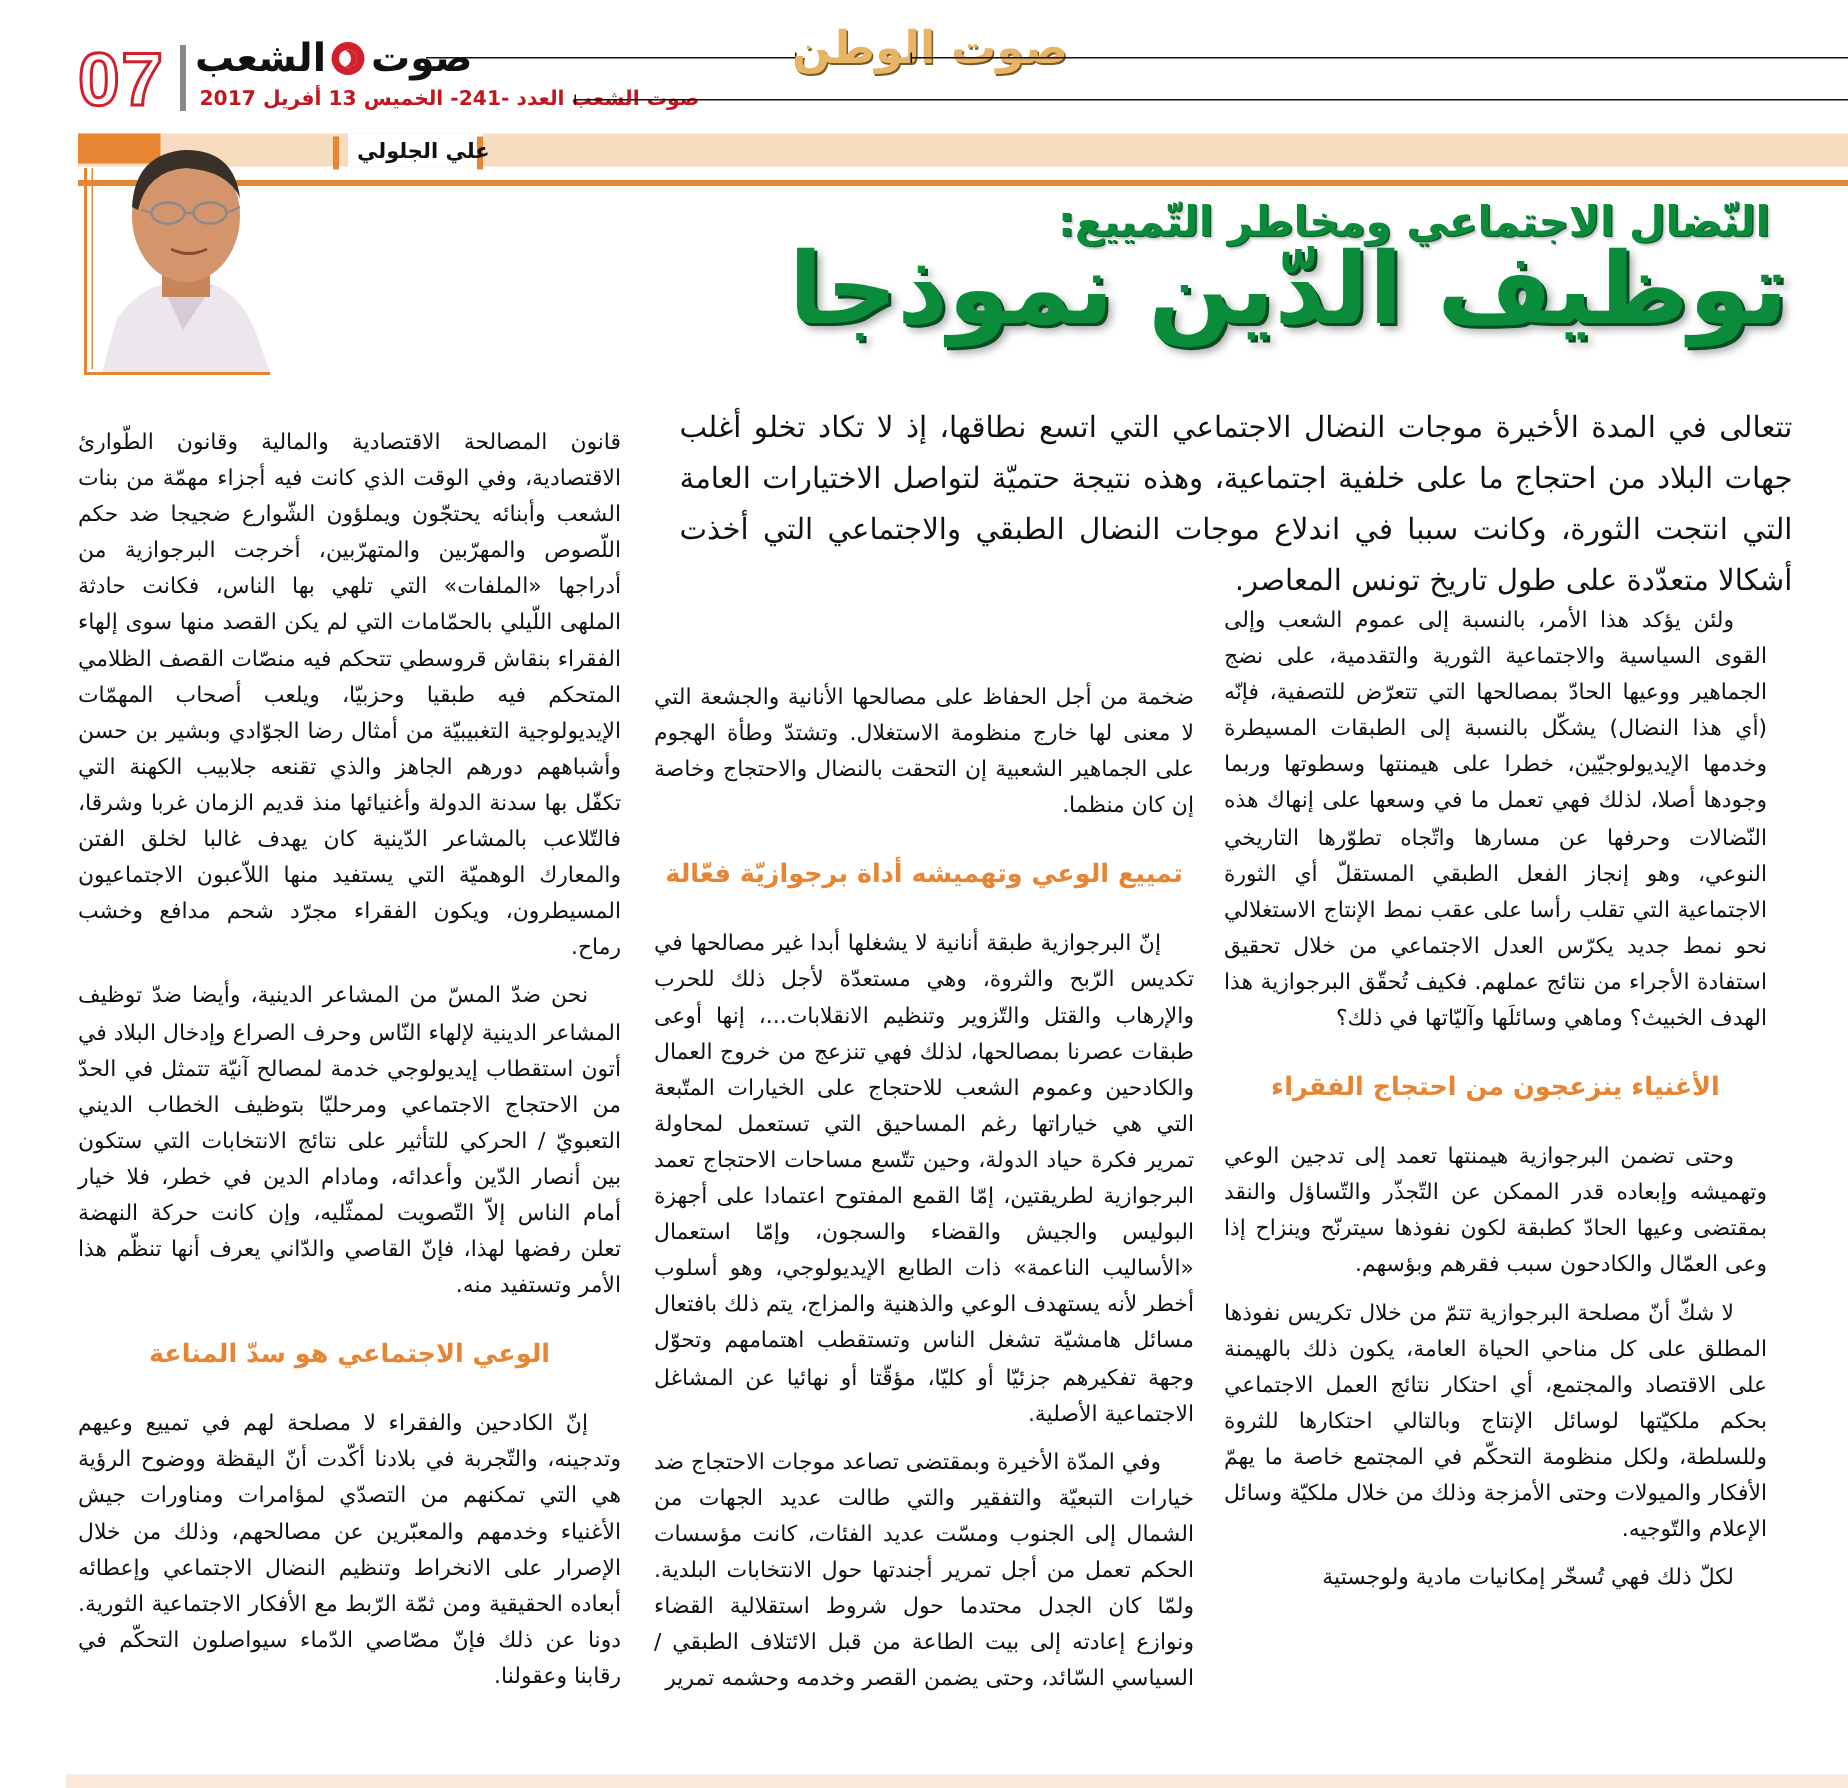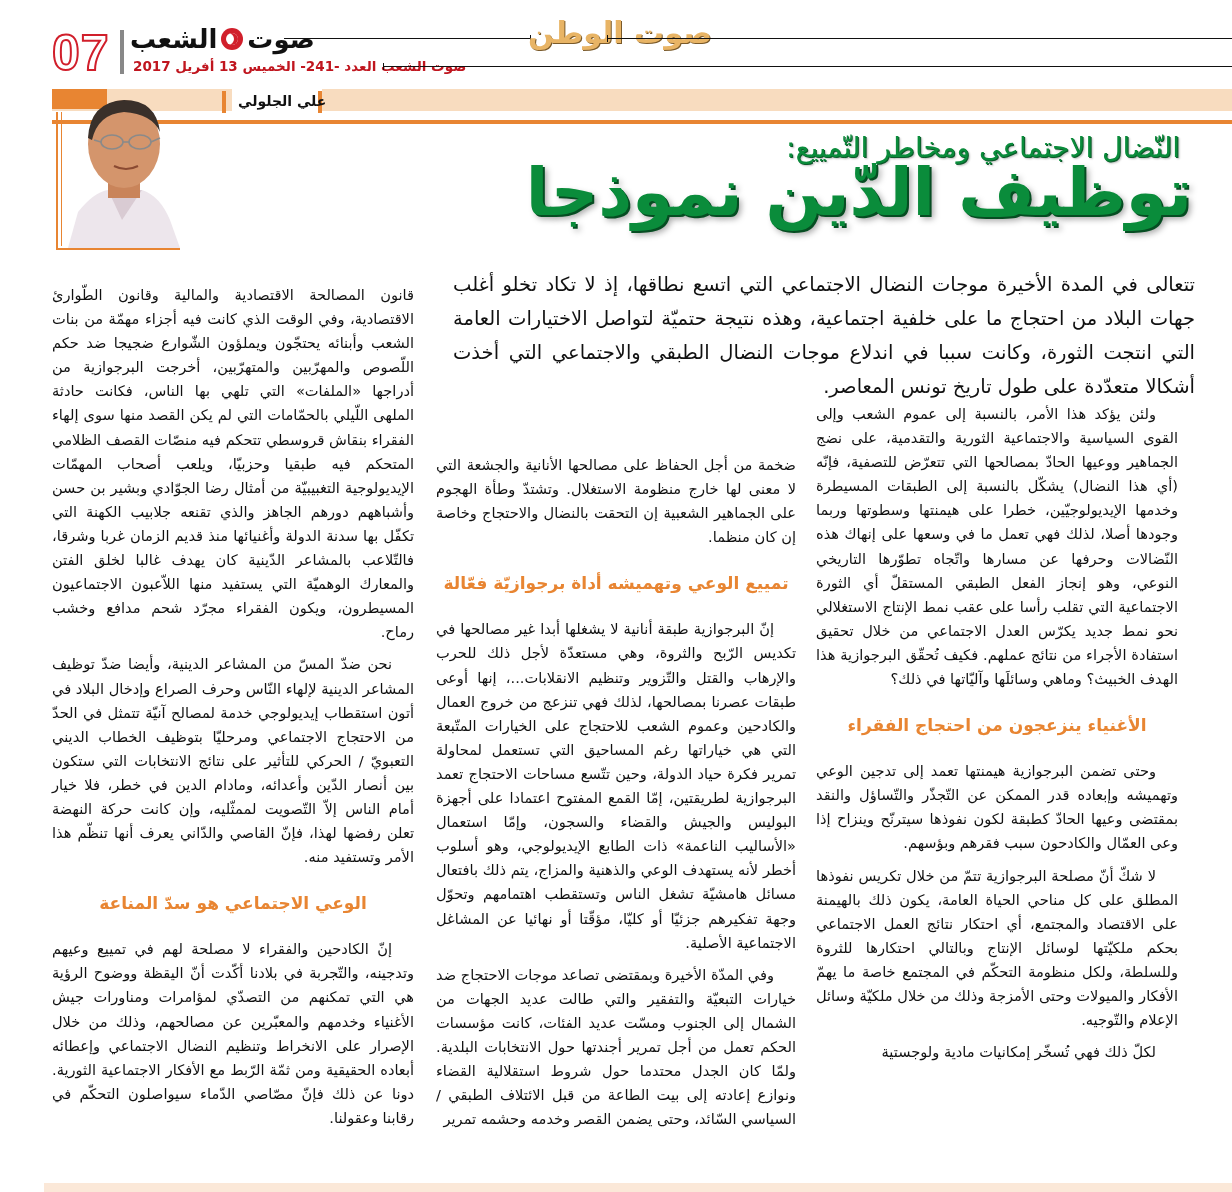--- a/index.html
+++ b/index.html
@@ -54,21 +54,21 @@
     border-left: 2px solid #e88532; border-bottom: 2px solid #e88532;
   }
   .photo-frame::before {
     content: ""; position: absolute; left: 3px; top: 0; width: 1px; height: 134px; background: #e88532;
   }
   .author-photo { position: absolute; left: 64px; top: 92px; width: 116px; height: 156px; }
 
   
   .kicker {
     position: absolute; right: 52px; top: 134px; direction: rtl;
-    font-weight: normal; font-size: 28px; color: #0a8c3b; line-height: 1;
+    font-weight: bold; font-size: 28px; color: #0a8c3b; line-height: 1;
     text-shadow: 1px 1px 0 #0c5a2a, 2px 2px 2px rgba(0,0,0,0.25);
   }
   .headline {
     position: absolute; right: 40px; top: 160px; direction: rtl;
     font-weight: bold; font-size: 66px; color: #0a8c3b; line-height: 1;
     text-shadow: 2px 2px 0 #064d22, 4px 4px 6px rgba(0,0,0,0.35); letter-spacing: -1px;
   }
   .lead {
     position: absolute; left: 453px; top: 268px; width: 742px; direction: rtl; text-align: justify;
     font-weight: normal; font-size: 19.5px; line-height: 34px; color: #111;

